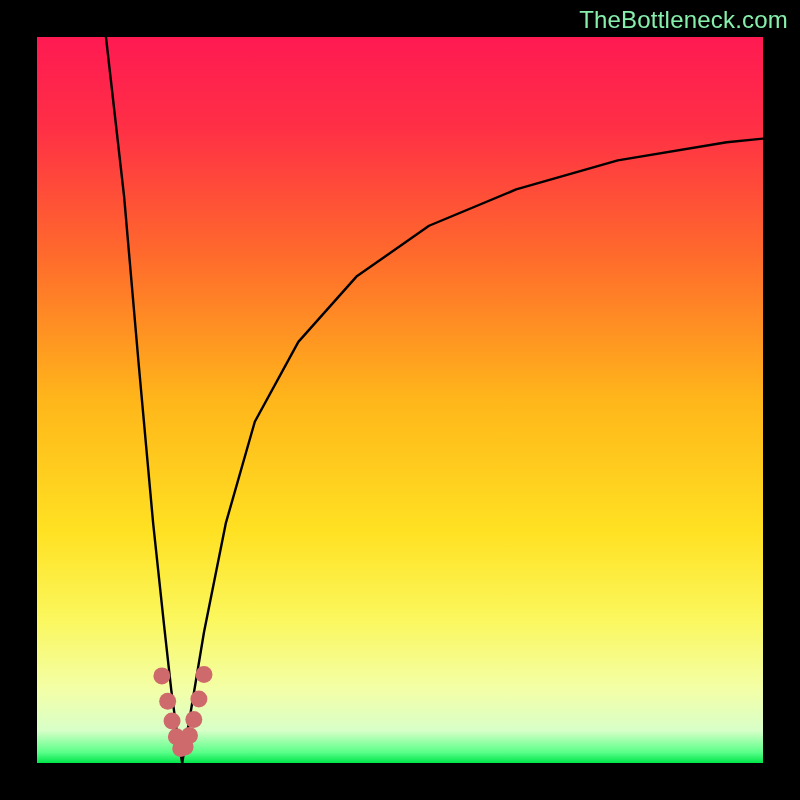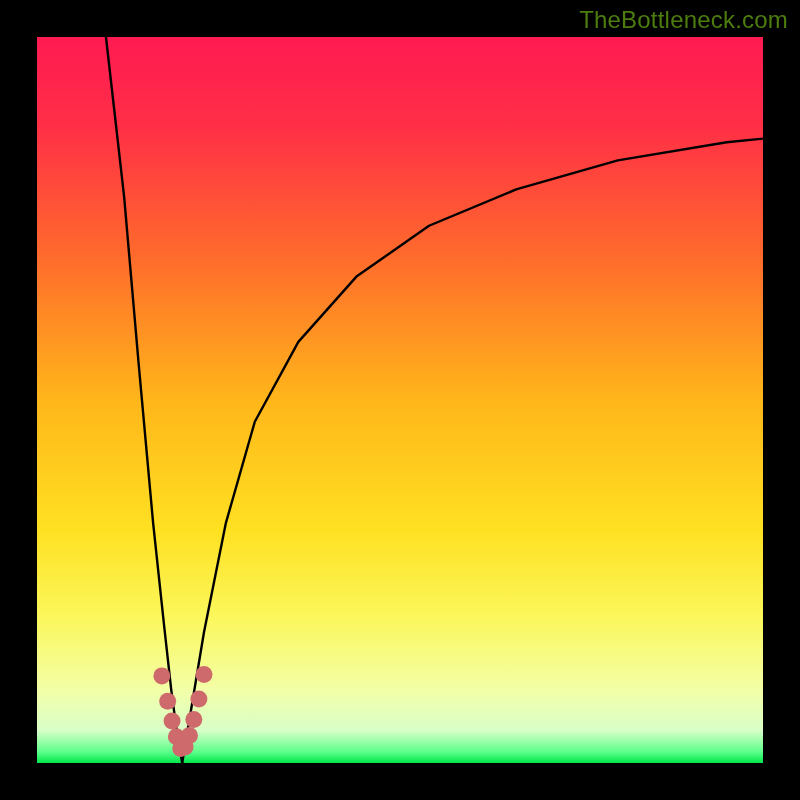--- a/index.html
+++ b/index.html
@@ -34,21 +34,21 @@
   .curve-svg {
     position: absolute;
     left: 0; top: 0;
     width: 726px;
     height: 726px;
   }
   .watermark {
     position: absolute;
     top: 6px;
     right: 12px;
-    color: #4d7c0f;
+    color: #86efac;
     font-size: 24px;
     letter-spacing: 0.2px;
     font-weight: 400;
   }
 </style>
 </head>
 <body>
 
 <div class="frame">
   <div class="plot-area">

